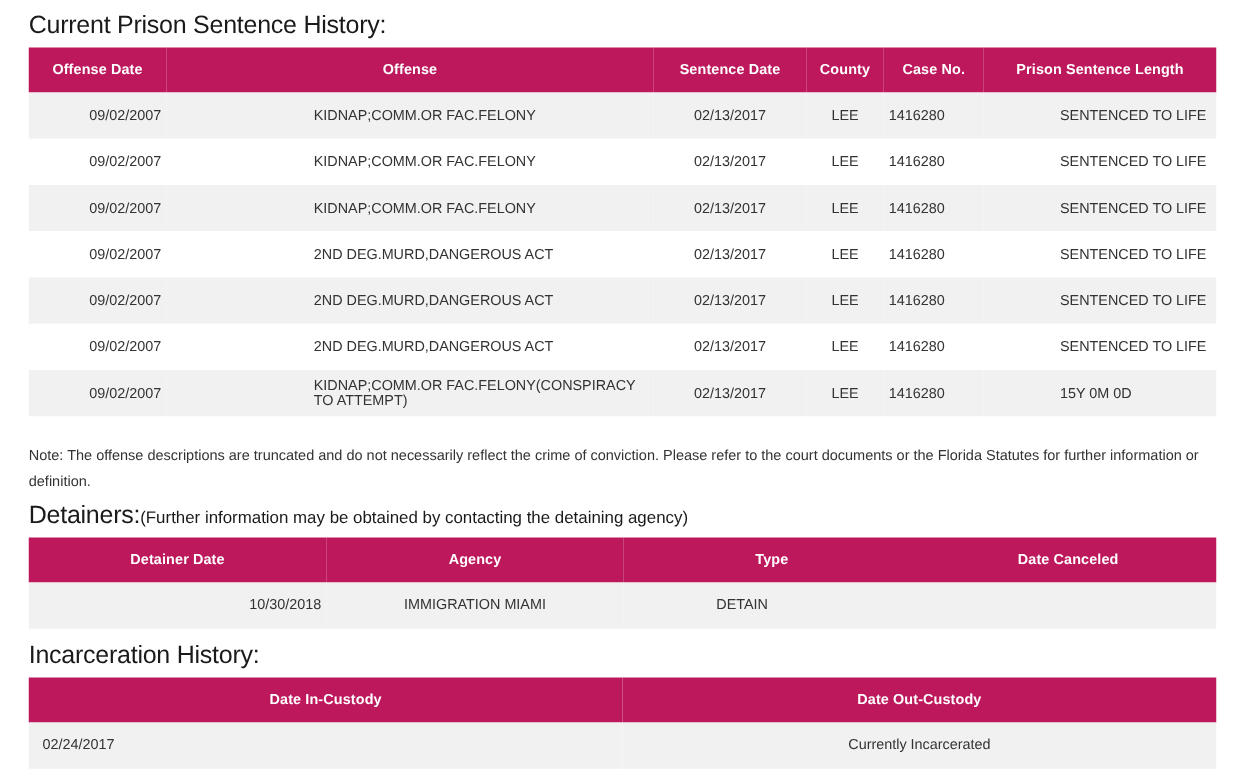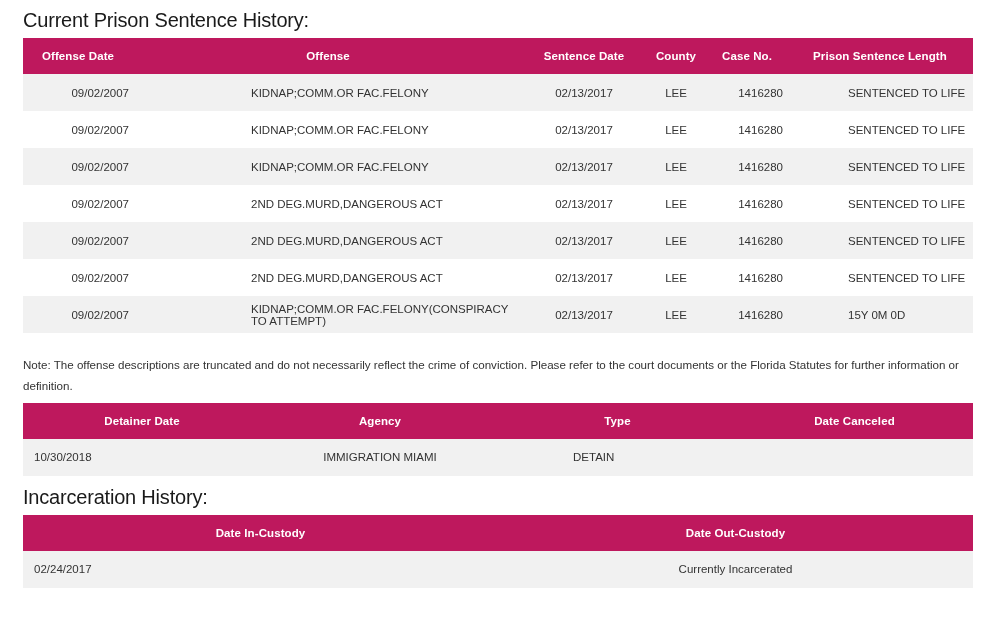--- a/index.html
+++ b/index.html
@@ -77,26 +77,26 @@
   }
   table.data-table tbody tr:nth-child(odd)  { background: #f1f1f1; }
   table.data-table tbody tr:nth-child(even) { background: #ffffff; }
 
   
   #sentence-table { margin-top: 6px; }
   #sentence-table td.c-offense-date   { text-align: right; }
   #sentence-table td.c-offense        { text-align: left; padding-left: 118px; }
   #sentence-table td.c-sentence-date  { text-align: center; }
   #sentence-table td.c-county         { text-align: center; }
-  #sentence-table td.c-case-no        { text-align: right; }
+  #sentence-table td.c-case-no        { text-align: left; }
   #sentence-table td.c-length         { text-align: left; padding-left: 61px; }
 
   
   #detainers-table { margin-top: 6px; }
-  #detainers-table td.c-det-date   { text-align: left; padding-left: 11px; }
+  #detainers-table td.c-det-date   { text-align: right; padding-left: 11px; }
   #detainers-table td.c-agency     { text-align: center; }
   #detainers-table td.c-type       { text-align: left; padding-left: 74px; }
   #detainers-table td.c-canceled   { text-align: center; }
 
   
   #incarceration-table { margin-top: 6px; border-radius: 20px; }
   #incarceration-table td.c-in-custody  { text-align: left; padding-left: 11px; }
   #incarceration-table td.c-out-custody { text-align: center; }
 
   
@@ -190,20 +190,24 @@
         <td class="c-sentence-date">02/13/2017</td>
         <td class="c-county">LEE</td>
         <td class="c-case-no">1416280</td>
         <td class="c-length">15Y 0M 0D</td>
       </tr>
     </tbody>
   </table>
 
   <p class="note-text">Note: The offense descriptions are truncated and do not necessarily reflect the crime of conviction. Please refer to the court documents or the Florida Statutes for further information or definition.</p>
 
+  <div class="heading-row" id="heading-detainers-wrap">
+    <h2 class="section-heading">Detainers:</h2>
+    <span class="heading-note">(Further information may be obtained by contacting the detaining agency)</span>
+  </div>
 
   <table class="data-table" id="detainers-table">
     <colgroup>
       <col style="width:238px">
       <col style="width:238px">
       <col style="width:237px">
       <col style="width:237px">
     </colgroup>
     <thead>
       <tr>

